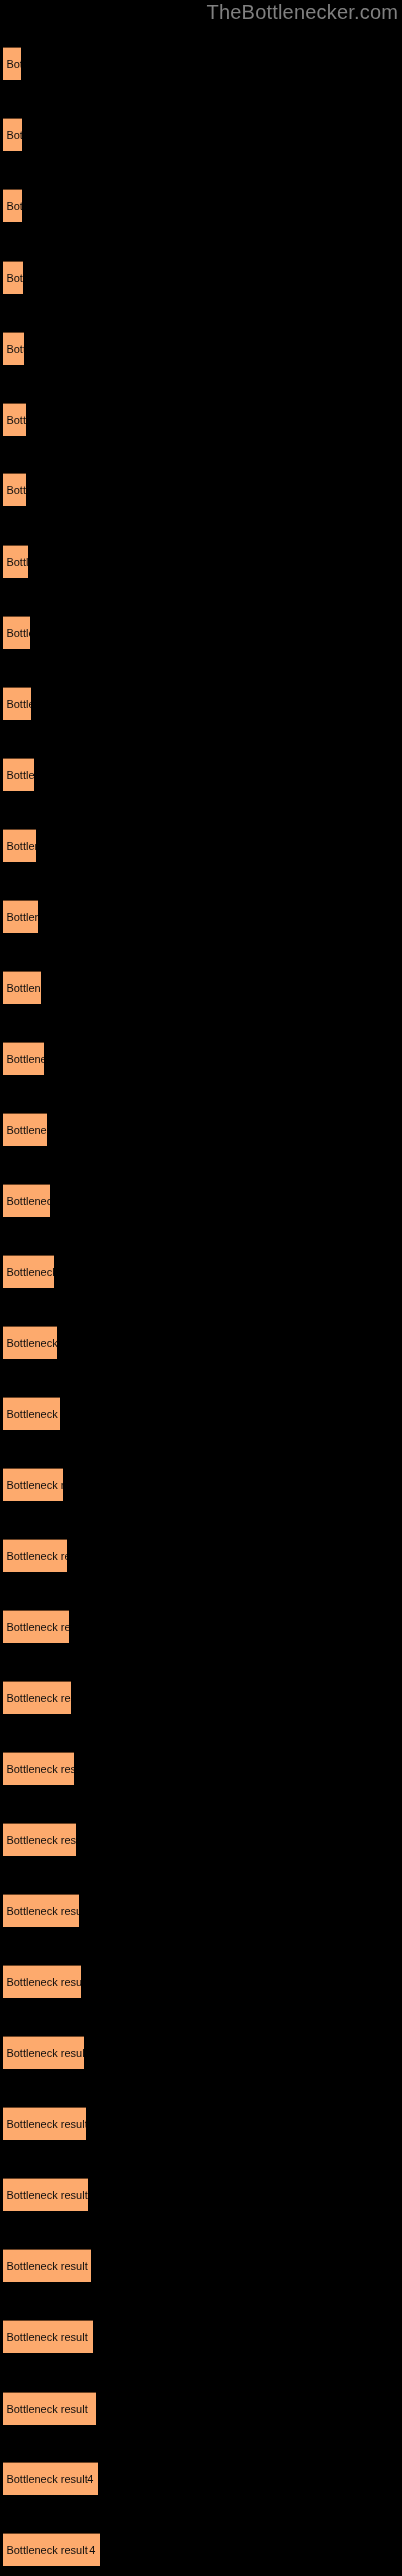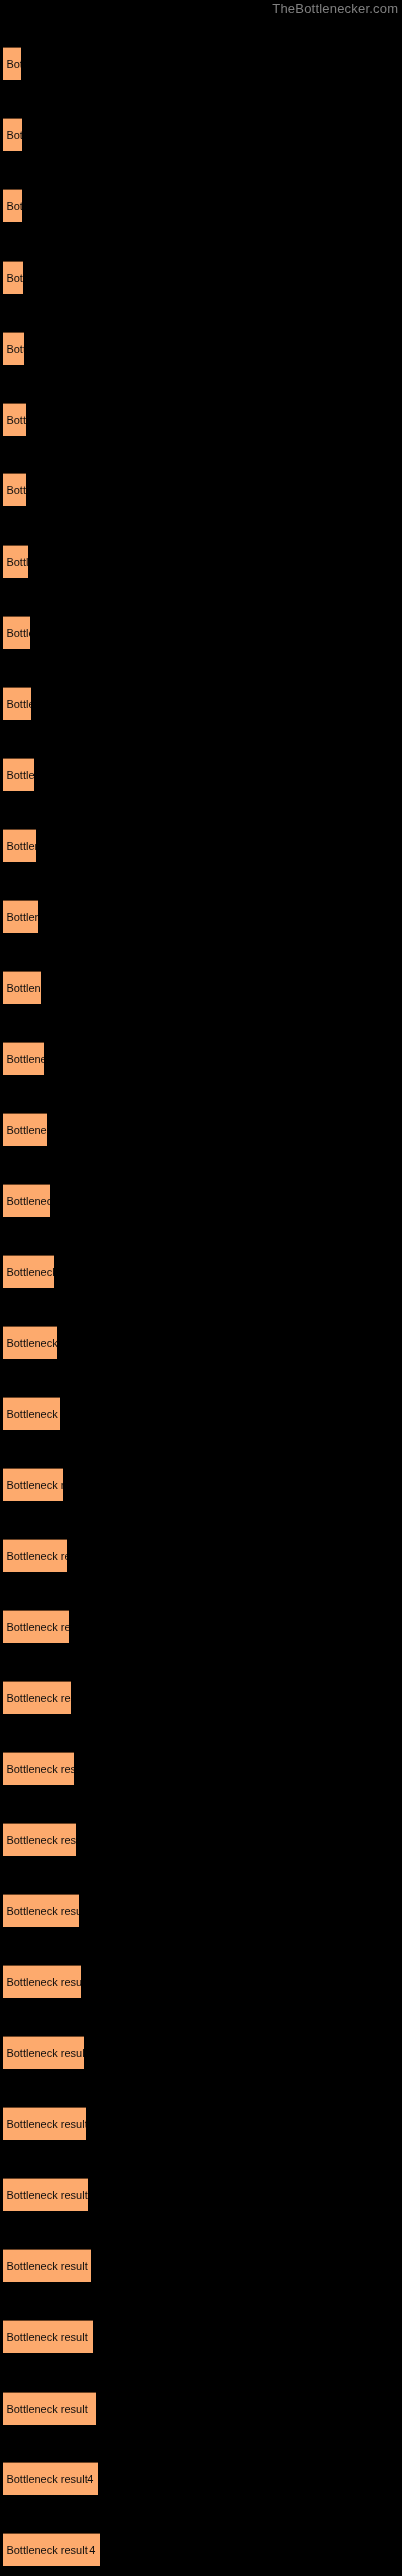--- a/index.html
+++ b/index.html
@@ -8,21 +8,21 @@
     background:#000000;
     font-family:"Liberation Sans",sans-serif;
     overflow:hidden;
     position:relative;
   }
   #chart-root{position:absolute;left:0;top:0;width:403px;height:2576px;}
   #watermark{
     position:absolute;
     right:4.8px;top:0.8px;
     color:#808080;
-    font-size:13px;
+    font-size:20px;
     letter-spacing:0.2px;
     font-family:"Liberation Sans",sans-serif;
     white-space:nowrap;
   }
   .bar-row{position:absolute;left:0;height:35px;}
   .bar{
     position:absolute;left:3.2px;top:0;height:33px;
     background:#fdaa6d;
     border-top:1.6px solid #6b4325;
     box-sizing:border-box;

